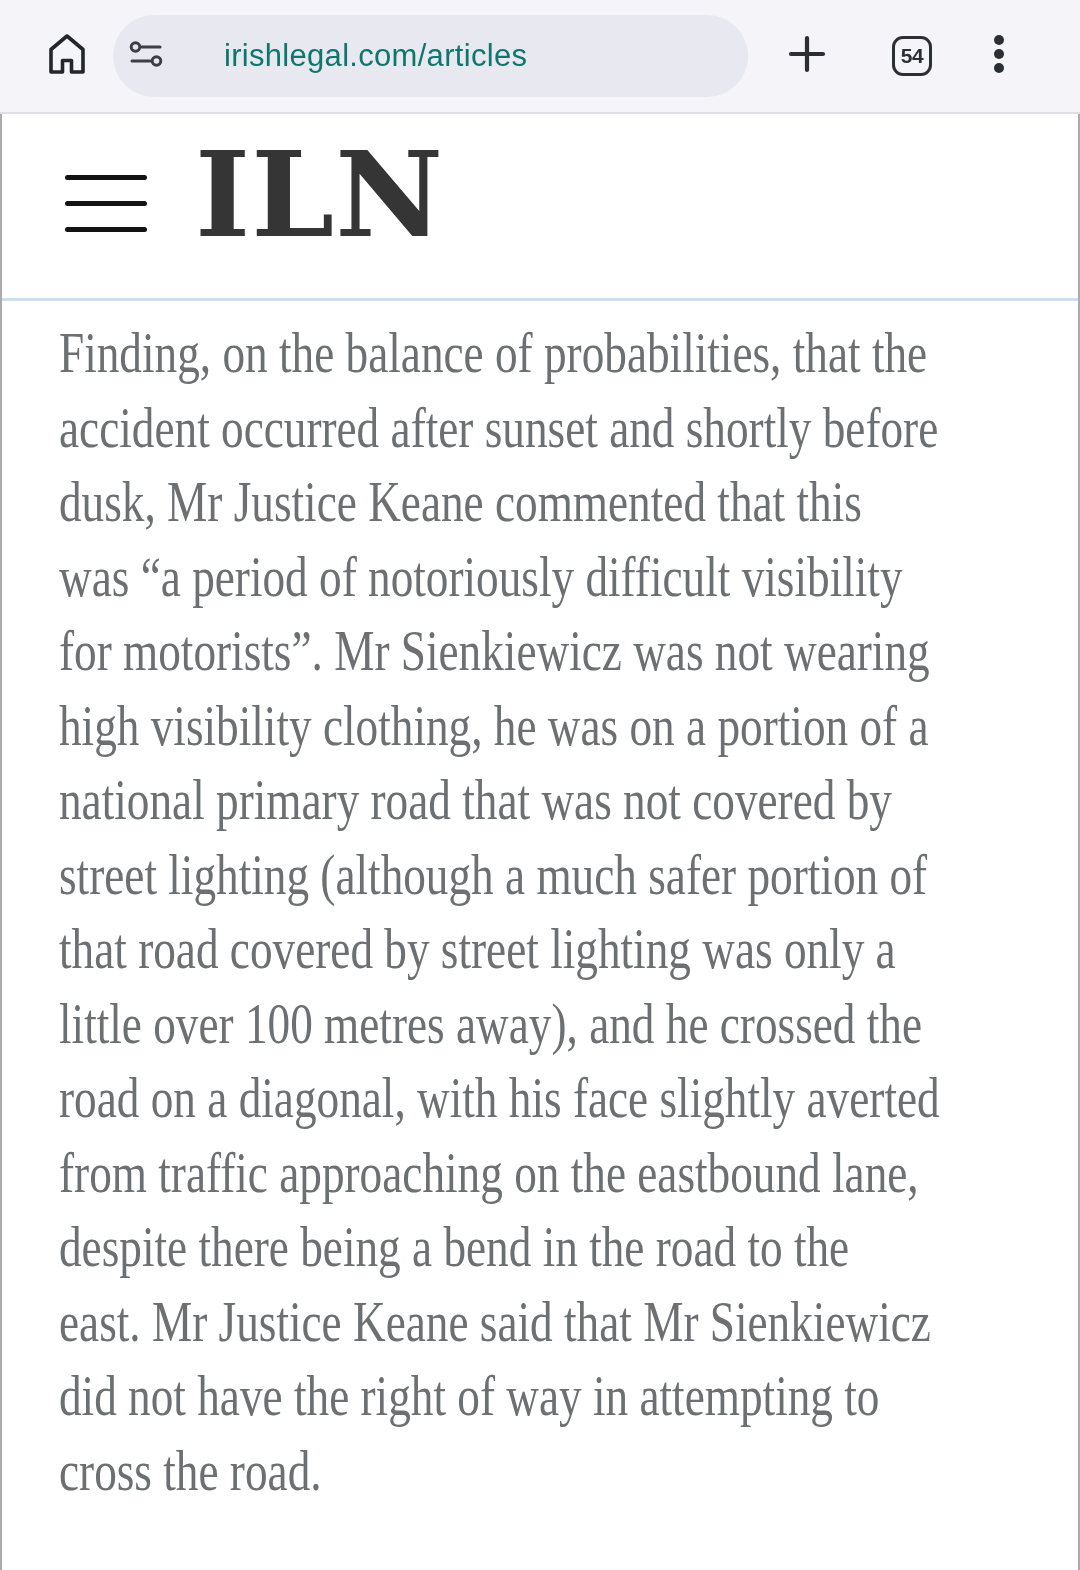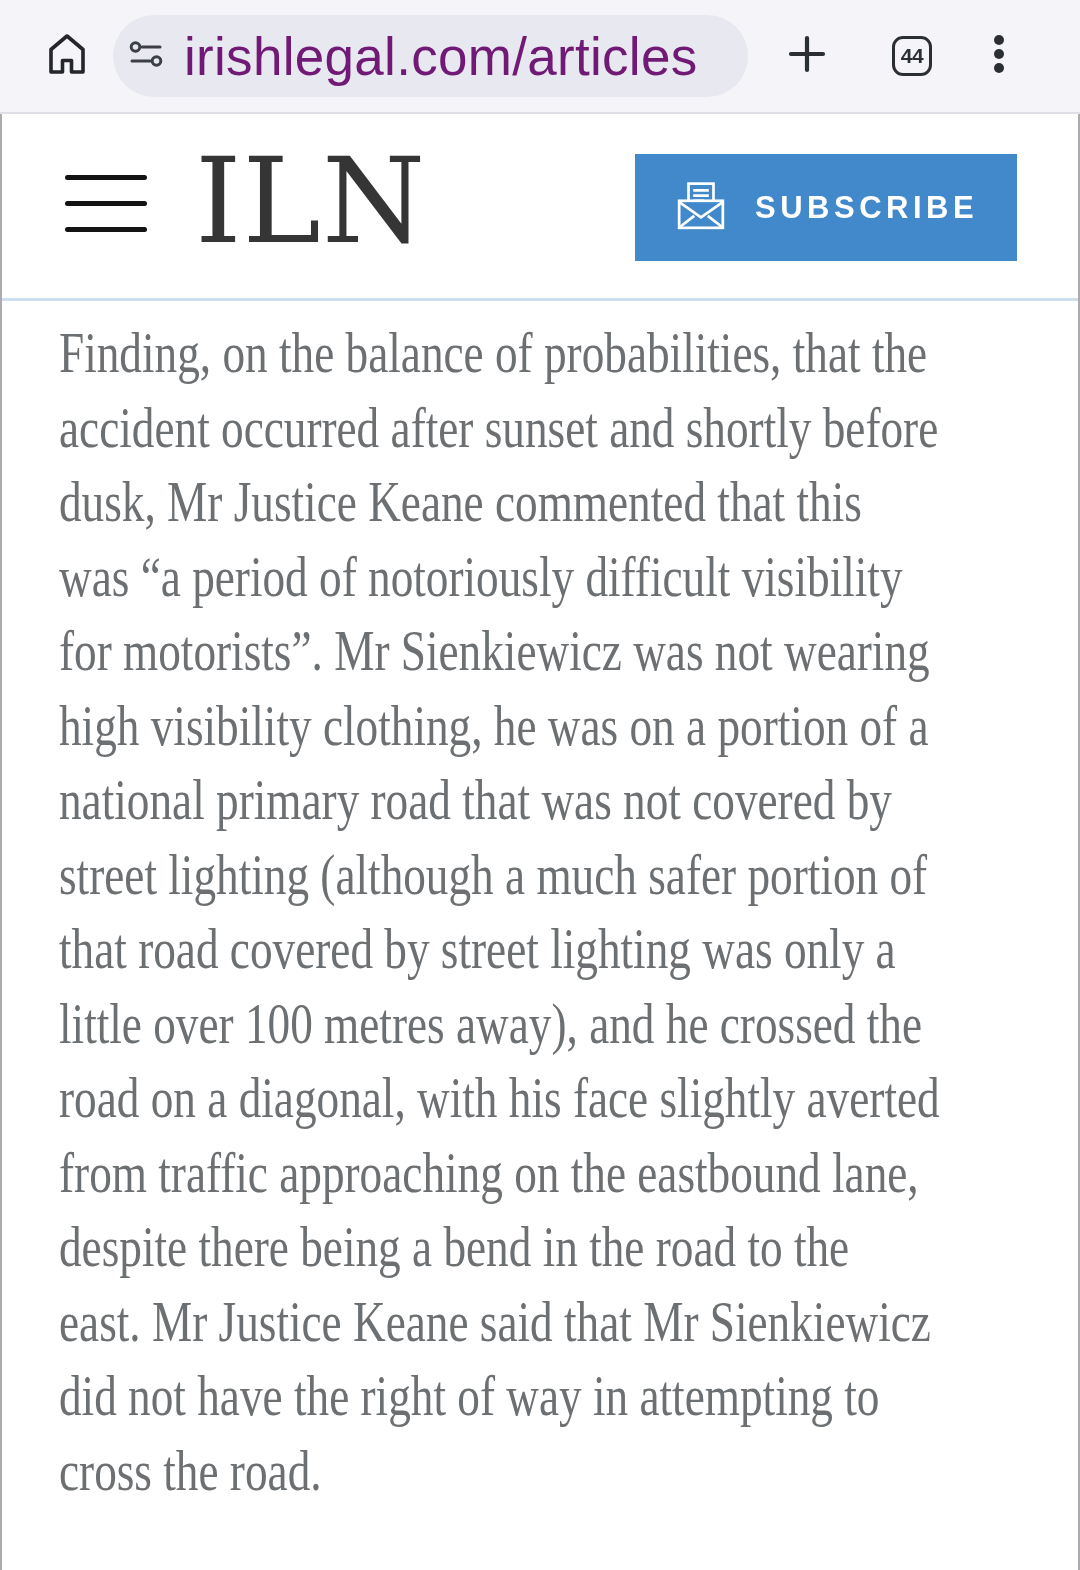--- a/index.html
+++ b/index.html
@@ -23,21 +23,21 @@
     margin-left:23px;width:635px;height:82px;background:#E8E8F0;
     border-radius:41px;display:flex;align-items:center;
     padding:0 24px 0 16px;box-sizing:border-box;overflow:hidden;flex-shrink:0;
   }
   .addr-pill::after{
     content:'';position:absolute;right:0;top:0;bottom:0;width:40px;
     background:linear-gradient(to right, rgba(232,232,240,0), #E8E8F0 80%);
   }
   .tune-ic{flex-shrink:0;margin-right:21px;}
   .url-text{
-    font-size:53px;color:#701a75;white-space:nowrap;letter-spacing:0.3px;
+    font-size:31px;color:#0f766e;white-space:nowrap;letter-spacing:0.3px;margin-left:40px;
   }
   .plus-btn{margin-left:36px;flex-shrink:0;width:46px;height:46px;
     display:flex;align-items:center;justify-content:center;}
   .tab-btn{
     margin-left:62px;flex-shrink:0;
     width:40px;height:40px;border:3.5px solid #2B2E33;border-radius:11px;
     display:flex;align-items:center;justify-content:center;box-sizing:border-box;
   }
   .tab-count{font-size:21px;font-weight:700;color:#2B2E33;letter-spacing:-0.5px;}
   .kebab-btn{margin-left:60px;flex-shrink:0;width:14px;height:40px;
@@ -50,23 +50,23 @@
   }
   .site-header{height:184px;position:relative;background:#ffffff;}
   .menu-toggle{
     position:absolute;left:63px;top:61px;width:82px;cursor:pointer;
   }
   .menu-toggle .bar{
     height:4.5px;background:#131313;border-radius:3px;margin-bottom:21.5px;
   }
   .menu-toggle .bar:last-child{margin-bottom:0;}
   .site-logo{
-    position:absolute;left:193px;top:28px;
+    position:absolute;left:193px;top:22px;
     font-family:"DejaVu Serif","Liberation Serif",serif;
-    font-weight:400;font-size:118px;line-height:1;color:#353535;letter-spacing:1px;
+    font-weight:700;font-size:118px;line-height:1;color:#353535;letter-spacing:1px;
   }
   .subscribe-btn{
     position:absolute;left:633px;top:40px;width:382px;height:107px;
     background:#4189CB;display:flex;align-items:center;
     padding-left:40px;box-sizing:border-box;cursor:pointer;
   }
   .subscribe-label{
     margin-left:28px;color:#ffffff;font-size:31px;font-weight:700;
     letter-spacing:4.5px;
   }
@@ -109,21 +109,21 @@
 
   <div class="plus-btn">
     <span>
       <svg width="46" height="46" viewBox="0 0 46 46">
         <path d="M23 7 V39 M7 23 H39" stroke="#2B2E33" stroke-width="4.2" stroke-linecap="round" fill="none"></path>
       </svg>
     </span>
   </div>
 
   <div class="tab-btn">
-    <span class="tab-count">44</span>
+    <span class="tab-count">54</span>
   </div>
 
   <div class="kebab-btn">
     <span>
       <svg width="12" height="38" viewBox="0 0 12 38">
         <circle cx="6" cy="5" r="5" fill="#2B2E33"></circle>
         <circle cx="6" cy="19" r="5" fill="#2B2E33"></circle>
         <circle cx="6" cy="33" r="5" fill="#2B2E33"></circle>
       </svg>
     </span>
@@ -135,34 +135,20 @@
   <div class="site-header">
 
     <div class="menu-toggle">
       <div class="bar"></div>
       <div class="bar"></div>
       <div class="bar"></div>
     </div>
 
     <div class="site-logo">ILN</div>
 
-    <div class="subscribe-btn">
-      <span>
-        <svg width="52" height="52" viewBox="0 0 50 50">
-          <g fill="none" stroke="#FFFFFF" stroke-width="2.6">
-            <rect x="13" y="3.5" width="24" height="27" fill="#4189CB"></rect>
-            <path d="M17.5 10 H32.5 M17.5 15 H32.5 M17.5 20 H28"></path>
-            <rect x="4" y="20" width="42" height="26" fill="#4189CB"></rect>
-            <path d="M4.5 21.5 L25 36 L45.5 21.5"></path>
-            <path d="M5 45 L18.5 34.5 M45 45 L31.5 34.5"></path>
-          </g>
-        </svg>
-      </span>
-      <span class="subscribe-label">SUBSCRIBE</span>
-    </div>
   </div>
 
   <div class="header-divider"></div>
 
   <div class="article-body">
     <div class="p-line">Finding, on the balance of probabilities, that the</div>
     <div class="p-line">accident occurred after sunset and shortly before</div>
     <div class="p-line">dusk, Mr Justice Keane commented that this</div>
     <div class="p-line">was “a period of notoriously difficult visibility</div>
     <div class="p-line">for motorists”. Mr Sienkiewicz was not wearing</div>

